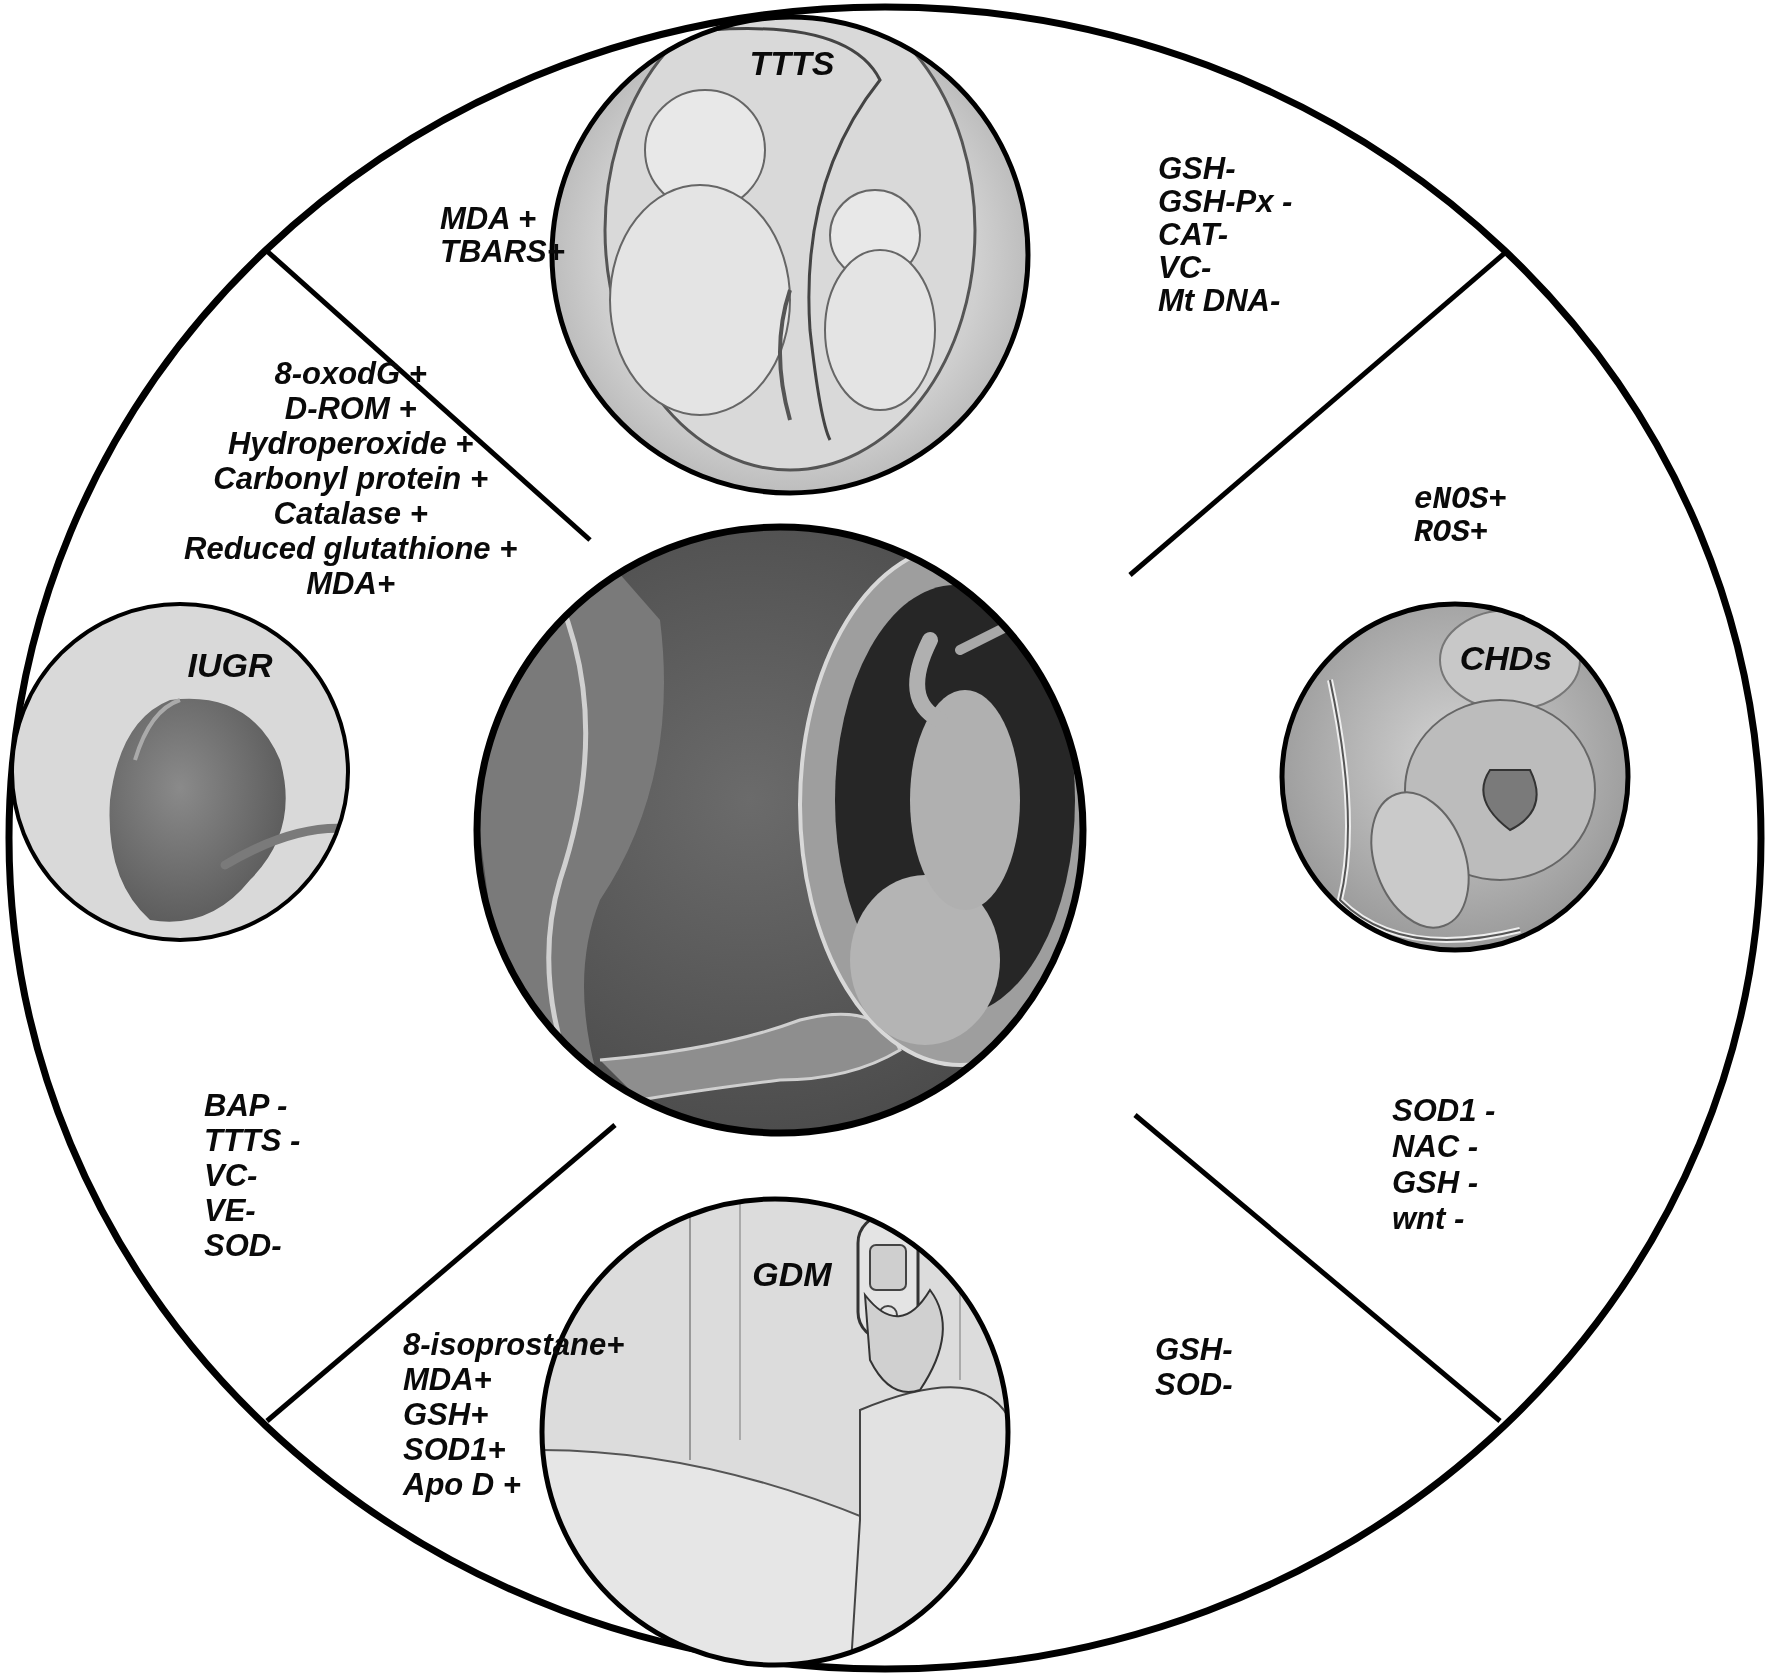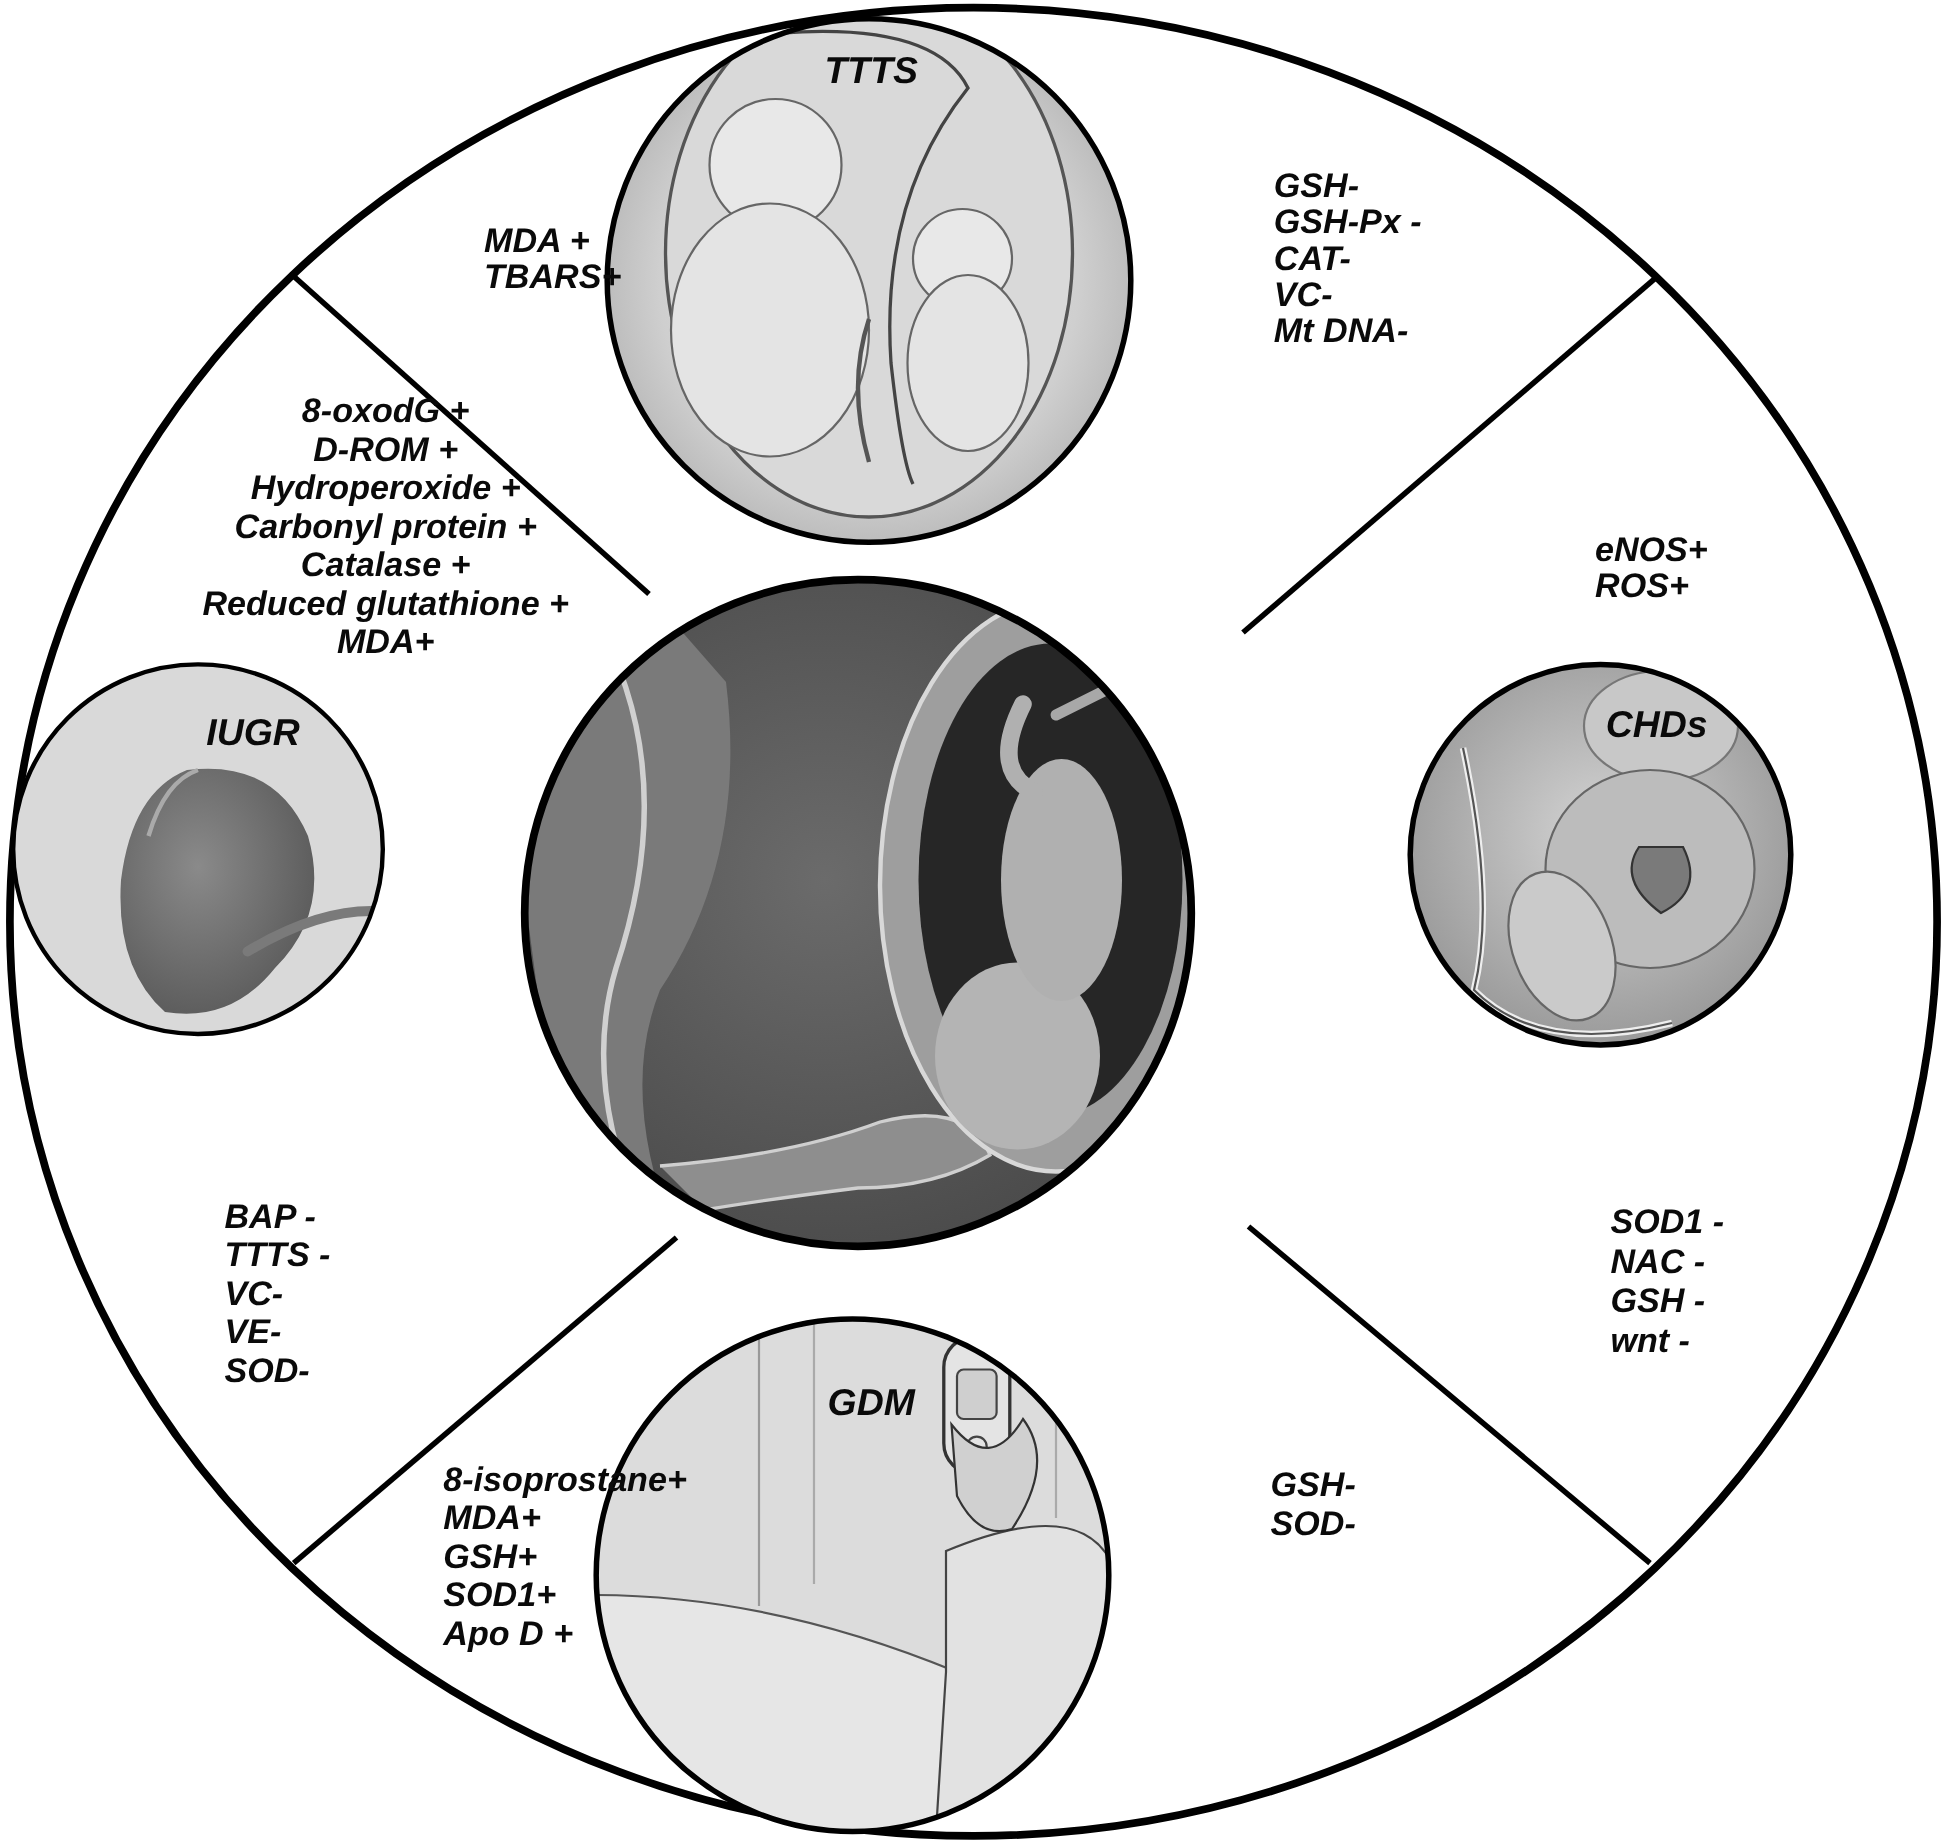--- a/index.html
+++ b/index.html
@@ -161,26 +161,26 @@
 </ul>
 
 <ul class="marker-list" style="left:204px; top:1088px; line-height:35px;">
   <li>BAP -</li>
   <li>TTTS -</li>
   <li>VC-</li>
   <li>VE-</li>
   <li>SOD-</li>
 </ul>
 
-<ul class="marker-list" style="left:1450px; top:483px;">
+<ul class="marker-list" style="left:1414px; top:483px;font-family:Liberation Mono, monospace;">
   <li>eNOS+</li>
   <li>ROS+</li>
 </ul>
 
-<ul class="marker-list" style="left:1464px; top:1093px; line-height:36px;">
+<ul class="marker-list" style="left:1392px; top:1093px; line-height:36px;">
   <li>SOD1 -</li>
   <li>NAC -</li>
   <li>GSH -</li>
   <li>wnt -</li>
 </ul>
 
 <ul class="marker-list" style="left:403px; top:1327px; line-height:35px;">
   <li>8-isoprostane+</li>
   <li>MDA+</li>
   <li>GSH+</li>

